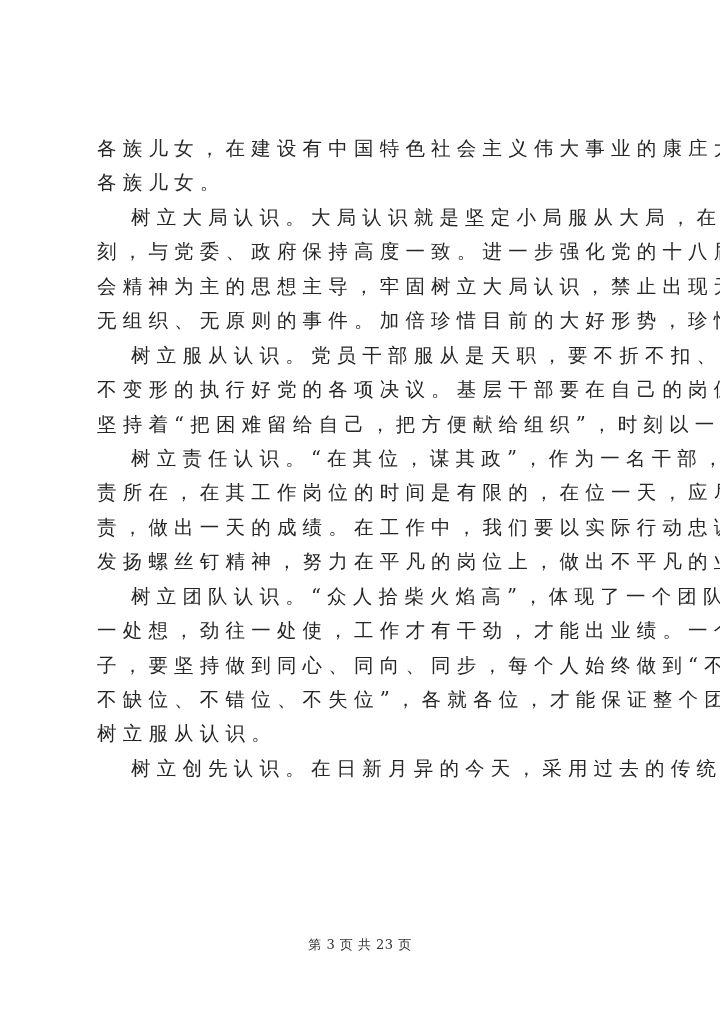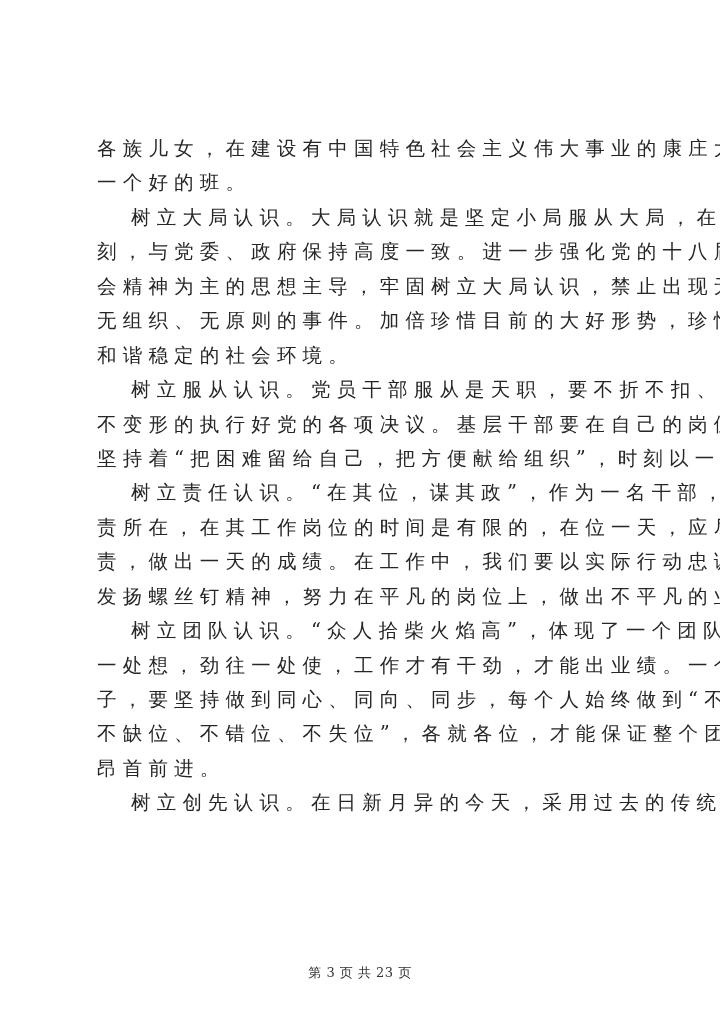--- a/index.html
+++ b/index.html
@@ -36,48 +36,47 @@
       white-space: nowrap;
       letter-spacing: 6.2px;
     }
     .line.indent {
       padding-left: 34px;
     }
     .footer {
       position: absolute;
       left: 0;
       width: 720px;
-      top: 964px;
+      top: 936px;
       text-align: center;
       font-size: 13px;
       color: #333333;
       letter-spacing: 0.5px;
     }
   </style>
 </head>
 <body>
 
 <div class="page">
   <div class="body-text">
     <div class="line">各族儿女，在建设有中国特色社会主义伟大事业的康庄大道上，</div>
-    <div class="line">一个好的班。</div>
+    <div class="line">各族儿女。</div>
     <div class="line indent">树立大局认识。大局认识就是坚定小局服从大局，在关键时</div>
     <div class="line">刻，与党委、政府保持高度一致。进一步强化党的十八届五中全</div>
     <div class="line">会精神为主的思想主导，牢固树立大局认识，禁止出现无大局、</div>
     <div class="line">无组织、无原则的事件。加倍珍惜目前的大好形势，珍惜好当前</div>
-    <div class="line">和谐稳定的社会环境。</div>
     <div class="line indent">树立服从认识。党员干部服从是天职，要不折不扣、不走样、</div>
     <div class="line">不变形的执行好党的各项决议。基层干部要在自己的岗位上始终</div>
     <div class="line">坚持着“把困难留给自己，把方便献给组织”，时刻以一名优秀</div>
     <div class="line indent">树立责任认识。“在其位，谋其政”，作为一名干部，系职</div>
     <div class="line">责所在，在其工作岗位的时间是有限的，在位一天，应尽一天的</div>
     <div class="line">责，做出一天的成绩。在工作中，我们要以实际行动忠诚履职，</div>
     <div class="line">发扬螺丝钉精神，努力在平凡的岗位上，做出不平凡的业绩。</div>
     <div class="line indent">树立团队认识。“众人拾柴火焰高”，体现了一个团队心往</div>
     <div class="line">一处想，劲往一处使，工作才有干劲，才能出业绩。一个好的班</div>
     <div class="line">子，要坚持做到同心、同向、同步，每个人始终做到“不越位、</div>
     <div class="line">不缺位、不错位、不失位”，各就各位，才能保证整个团队有力、</div>
-    <div class="line">昂首前进。</div>
+    <div class="line">树立服从认识。</div>
     <div class="line indent">树立创先认识。在日新月异的今天，采用过去的传统办法，</div>
   </div>
 
   <div class="footer">第 3 页  共 23 页</div>
 </div>
 
 </body></html>

